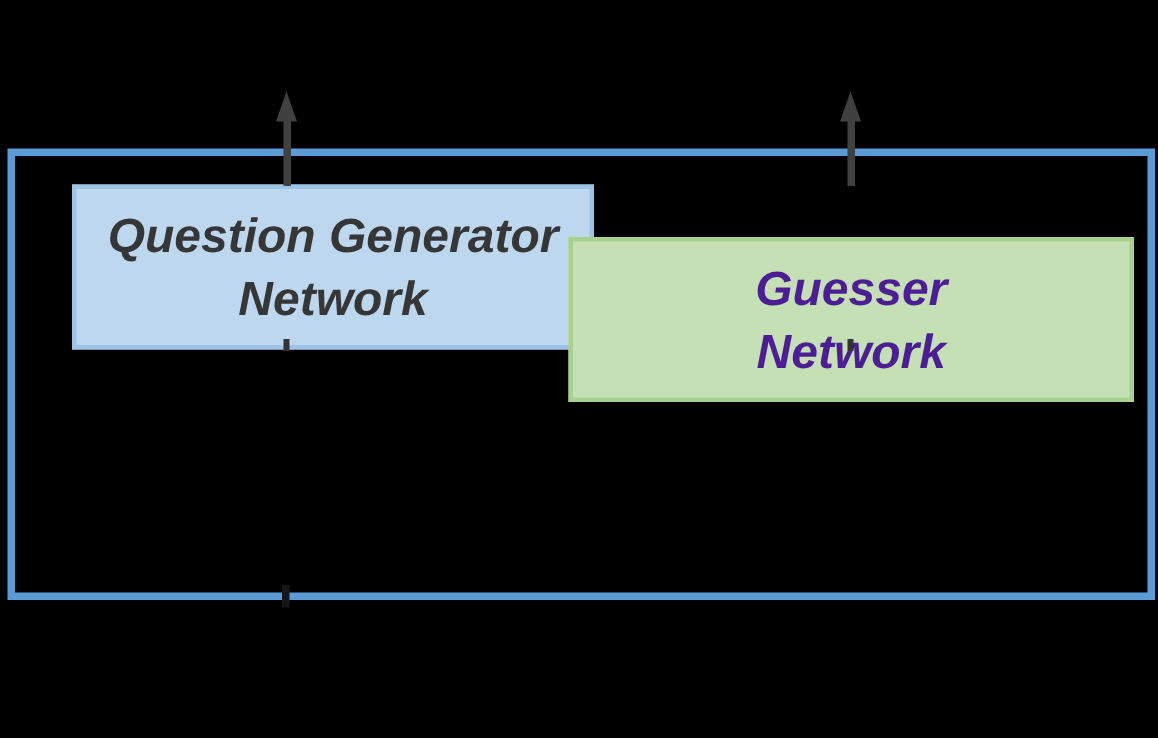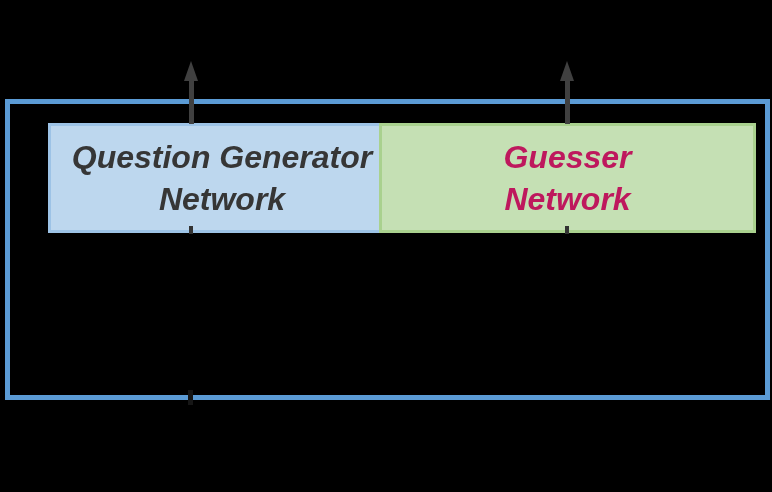--- a/index.html
+++ b/index.html
@@ -105,21 +105,21 @@
 
 <div class="canvas">
 
   <div class="outer-box" style="border-color: rgb(91, 155, 213);"></div>
 
   <div class="node node-qg" style="background-color: rgb(189, 215, 238); border-color: rgb(157, 195, 230); color: rgb(54, 54, 54);">
     <div class="node-label">Question Generator</div>
     <div class="node-label">Network</div>
   </div>
 
-  <div class="node node-guesser" style="background-color: rgb(197, 224, 180); border-color: rgb(169, 209, 142); color: #be185d;">
+  <div class="node node-guesser" style="background-color: rgb(197, 224, 180); border-color: rgb(169, 209, 142); color: #4c1d95; margin-top: 35px;">
     <div class="node-label">Guesser</div>
     <div class="node-label">Network</div>
   </div>
 
   <div class="arrow">
     <div class="arrow-shaft shaft-1" style="background-color: rgb(64, 64, 64);"></div>
     <div class="arrow-head head-1" style="border-bottom-color: rgb(64, 64, 64);"></div>
   </div>
 
   <div class="arrow">

